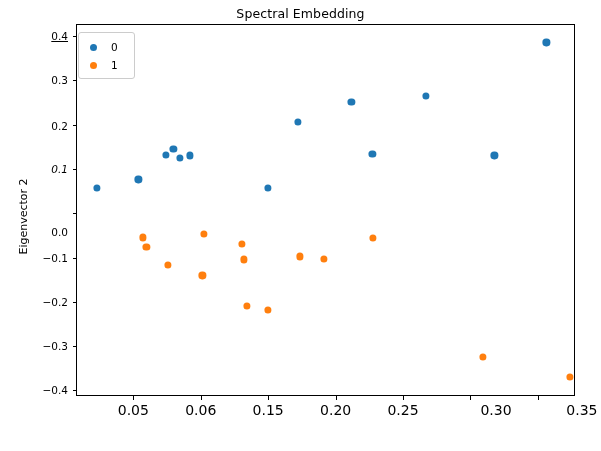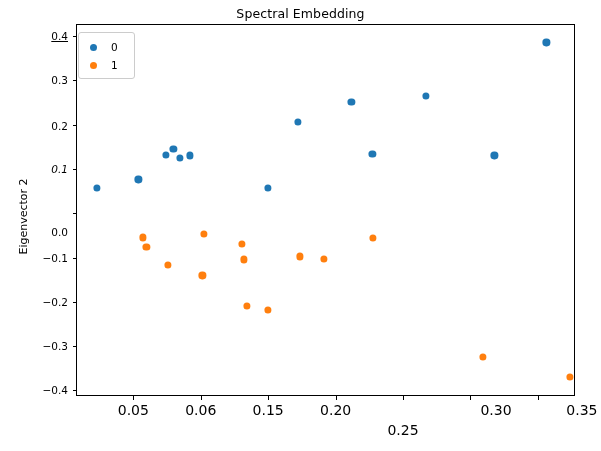--- a/index.html
+++ b/index.html
@@ -148,21 +148,21 @@
   <div id="xticks-container">
       <div class="xtick-mark" style="left: 133.32px;"></div>
       <div class="xtick-label" style="left: 133.32px;">0.05</div>
       <div class="xtick-mark" style="left: 200.75px;"></div>
       <div class="xtick-label" style="left: 200.75px;">0.06</div>
       <div class="xtick-mark" style="left: 268.18px;"></div>
       <div class="xtick-label" style="left: 268.18px;">0.15</div>
       <div class="xtick-mark" style="left: 335.61px;"></div>
       <div class="xtick-label" style="left: 335.61px;">0.20</div>
       <div class="xtick-mark" style="left: 403.05px;"></div>
-      <div class="xtick-label" style="left: 403.05px; margin-top: 20px;">0.25</div>
+      <div class="xtick-label" style="left: 403.05px;">0.25</div>
       <div class="xtick-mark" style="left: 470.48px;"></div>
       <div class="xtick-label" style="left: 496px;">0.30</div>
       <div class="xtick-mark" style="left: 537.91px;"></div>
       <div class="xtick-label" style="left: 537.91px; margin-left: 44px;">0.35</div>
     </div>
   <div id="yticks-container">
       <div class="ytick-mark" style="top: 390.46px;"></div>
       <div class="ytick-label" style="top: 390.46px;">−0.4</div>
       <div class="ytick-mark" style="top: 346.18px;"></div>
       <div class="ytick-label" style="top: 346.18px;">−0.3</div>

